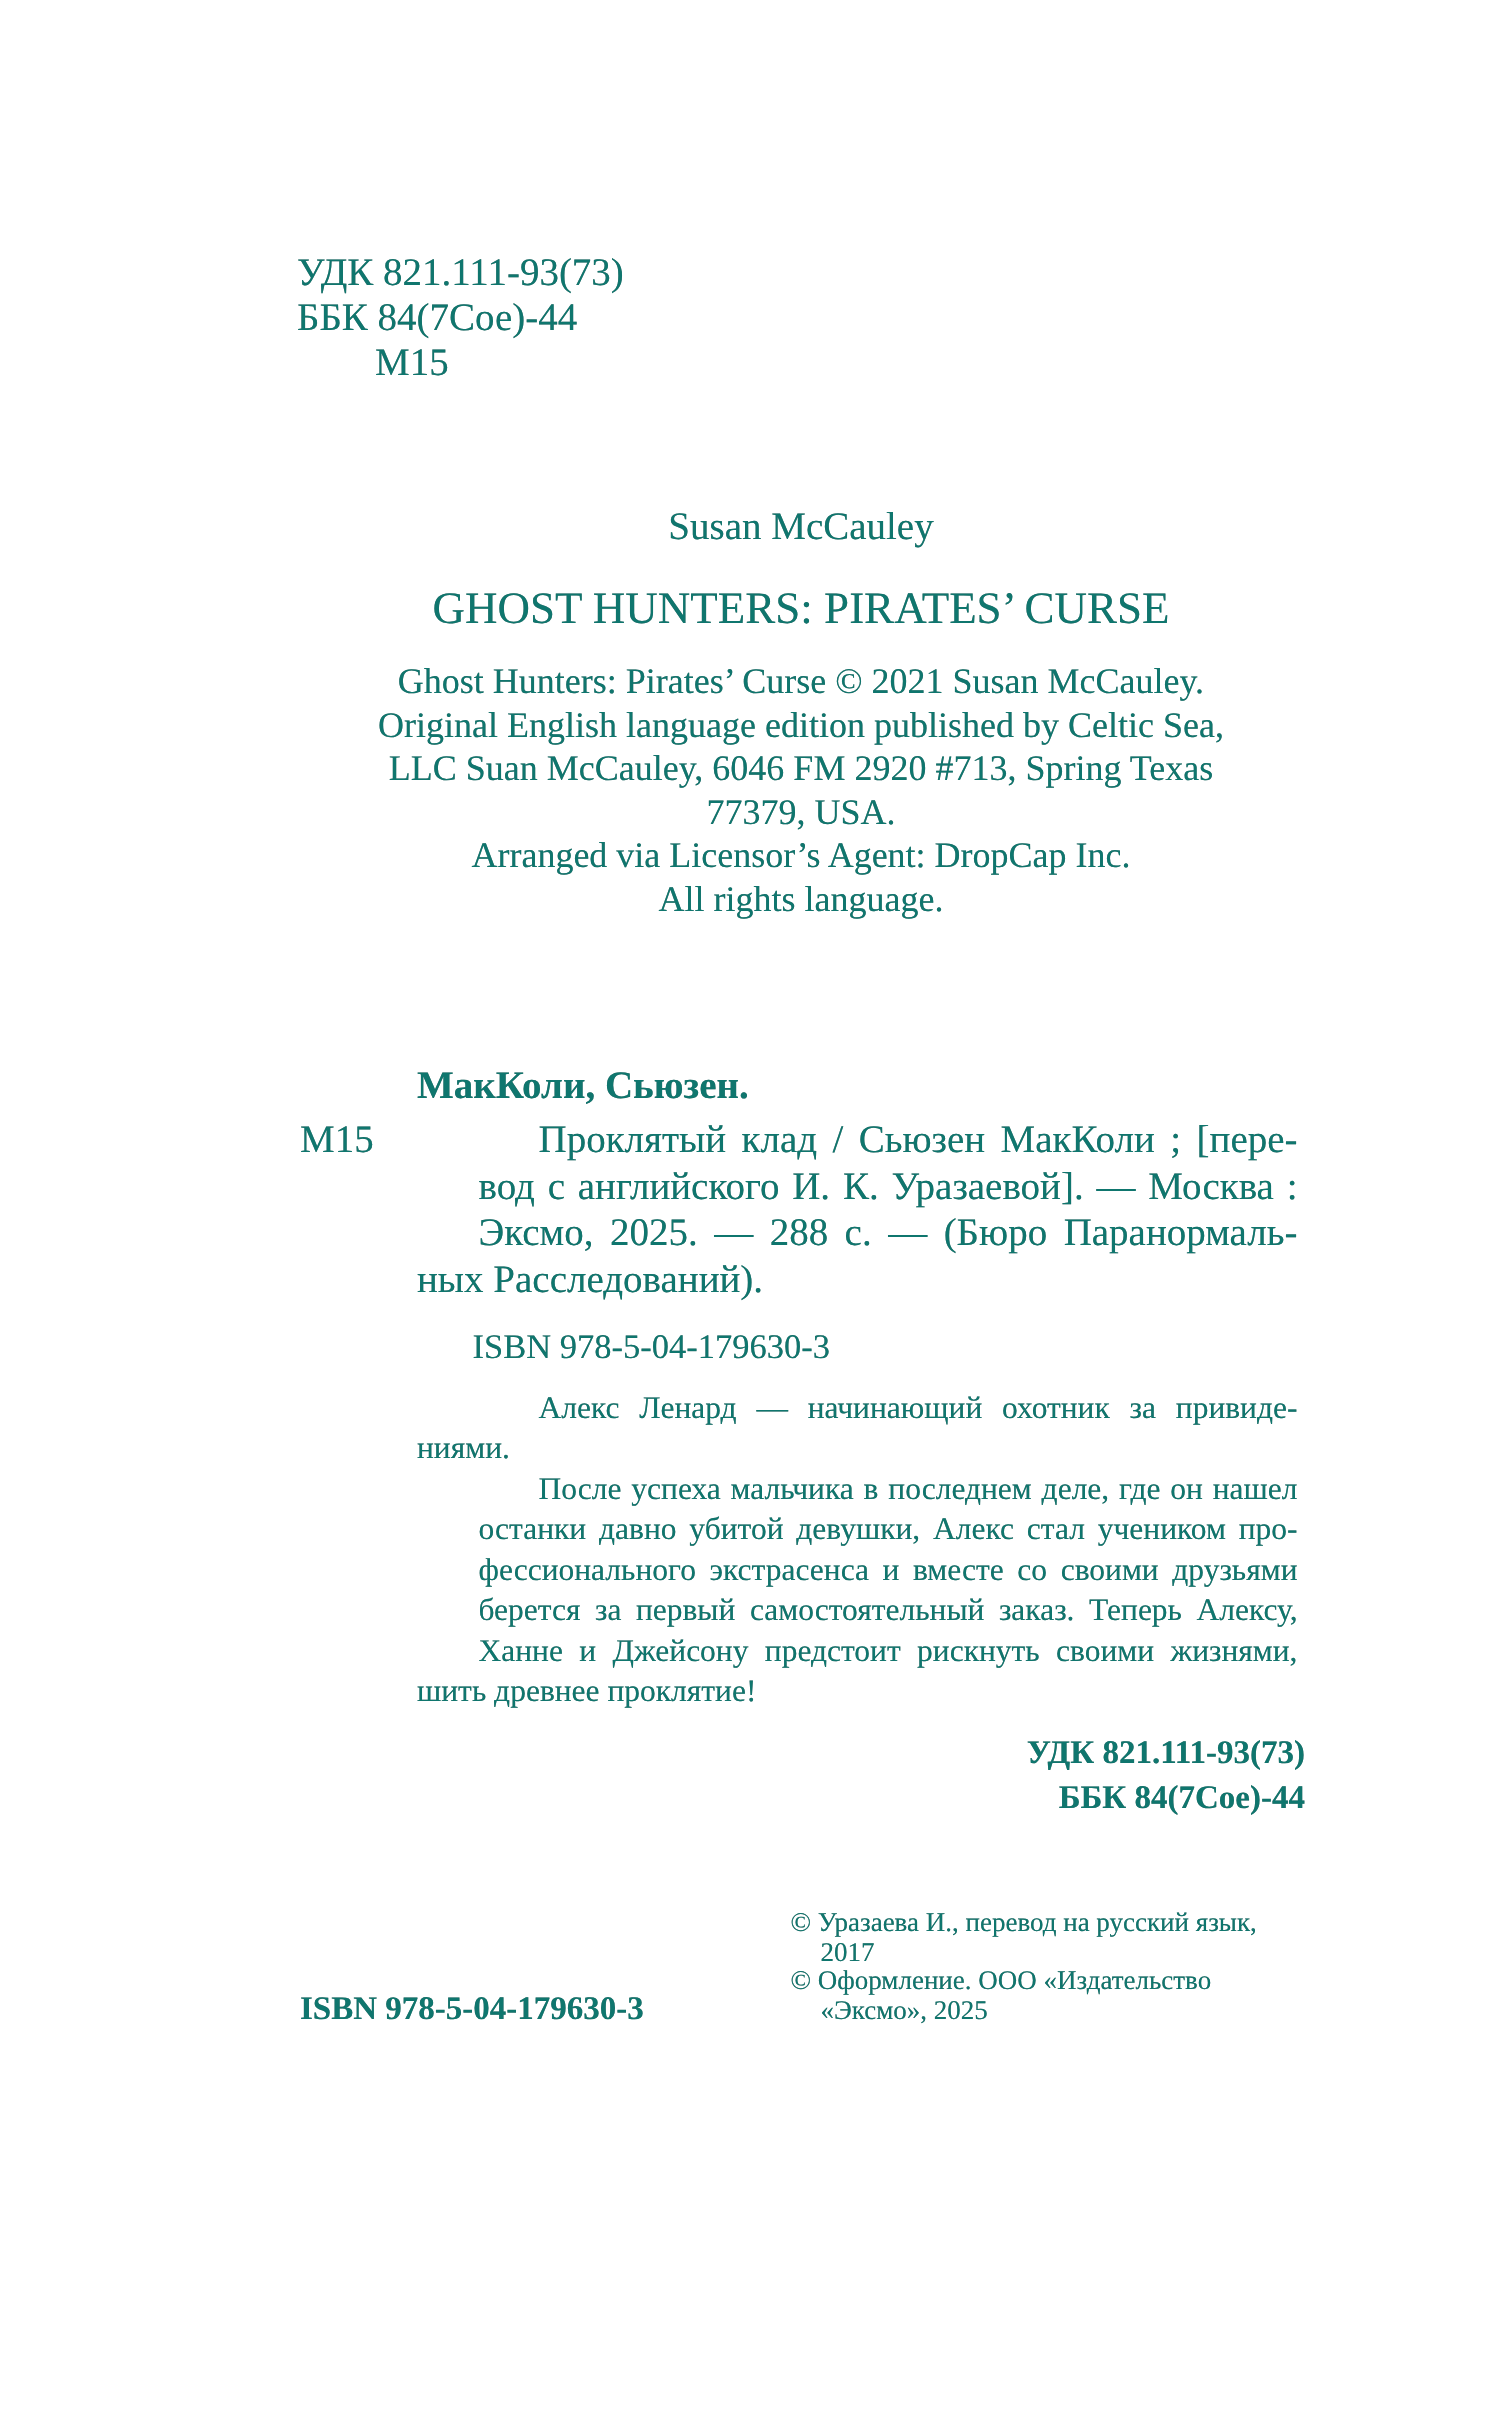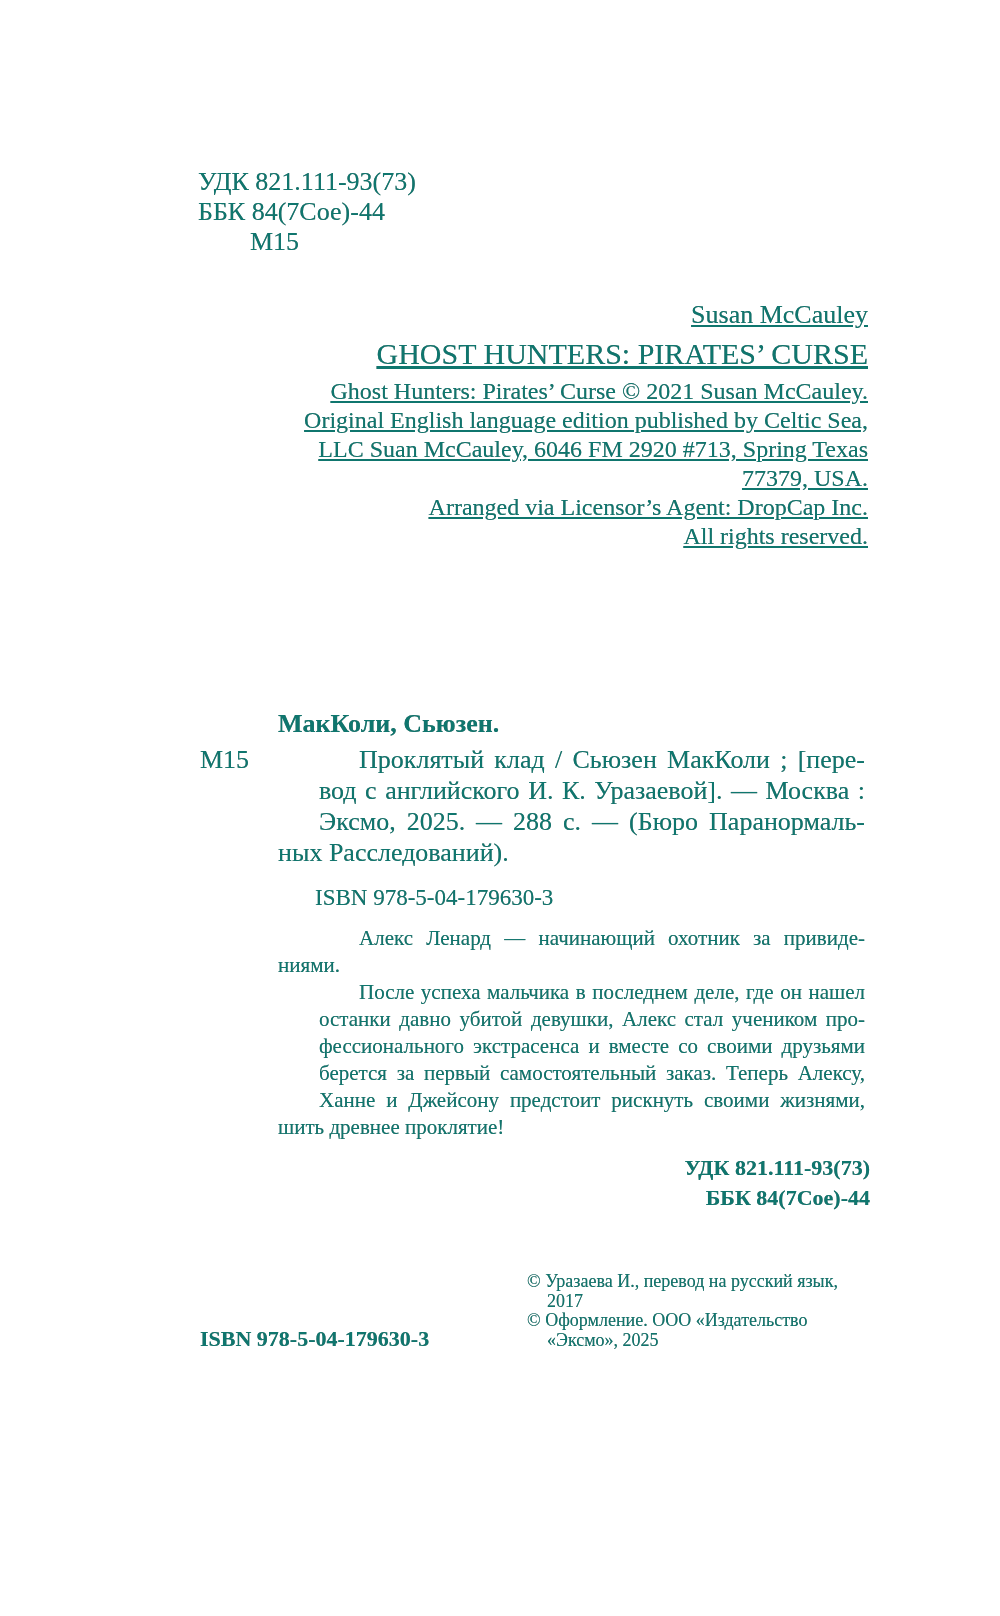--- a/index.html
+++ b/index.html
@@ -15,25 +15,25 @@
     overflow: hidden;
     text-shadow: 0 0 0.3px rgba(29,29,27,0.5);
   }
   .abs { position: absolute; }
 
   
   .top-codes { left: 198px; top: 167px; font-size: 26px; line-height: 30px; }
   .top-codes .author-sign { padding-left: 52px; }
 
   
-  .eng { left: 200px; top: 300px; width: 668px; text-align: right; text-decoration: underline; }
+  .eng { left: 200px; top: 336px; width: 668px; text-align: center; }
   .eng .author { font-size: 26px; line-height: 30px; }
-  .eng .title  { font-size: 30px; line-height: 34px; margin-top: 7px; }
+  .eng .title  { font-size: 30px; line-height: 34px; margin-top: 23px; }
   .eng .eng-ln { font-size: 24px; line-height: 29px; }
-  .eng .eng-ln.first { margin-top: 6px; }
+  .eng .eng-ln.first { margin-top: 18px; }
 
   
   .card { left: 278px; top: 708px; width: 587px; font-size: 26px; line-height: 31px; }
   .card .heading { font-weight: bold; margin-bottom: 5px; }
   .card .margin-code { position: absolute; left: -78px; top: 36px; }
 
   .jl  { text-align: justify; text-align-last: justify; margin-left: 41px; }
   .ind { padding-left: 40px; }
 
   .isbn-mid { left: 315px; top: 884px; font-size: 23px; line-height: 28px; }
@@ -68,21 +68,21 @@
   </div>
 
   <div class="abs eng">
     <div class="author">Susan McCauley</div>
     <div class="title">GHOST HUNTERS: PIRATES’ CURSE</div>
     <div class="eng-ln first">Ghost Hunters: Pirates’ Curse © 2021 Susan McCauley.</div>
     <div class="eng-ln">Original English language edition published by Celtic Sea,</div>
     <div class="eng-ln">LLC Suan McCauley, 6046 FM 2920 #713, Spring Texas</div>
     <div class="eng-ln">77379, USA.</div>
     <div class="eng-ln">Arranged via Licensor’s Agent: DropCap Inc.</div>
-    <div class="eng-ln">All rights reserved.</div>
+    <div class="eng-ln">All rights language.</div>
   </div>
 
   <div class="abs card">
     <div class="heading">МакКоли, Сьюзен.</div>
     <div class="margin-code">М15</div>
     <div class="jl ind">Проклятый клад / Сьюзен МакКоли ; [пере-</div>
     <div class="jl">вод с английского И. К. Уразаевой]. — Москва :</div>
     <div class="jl">Эксмо, 2025. — 288 с. — (Бюро Паранормаль-</div>
     <div>ных Расследований).</div>
   </div>

